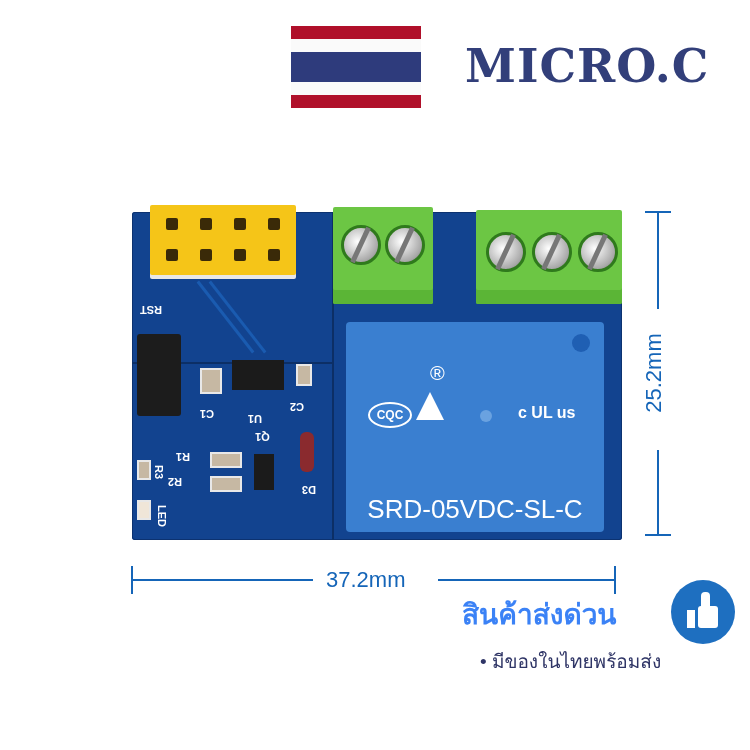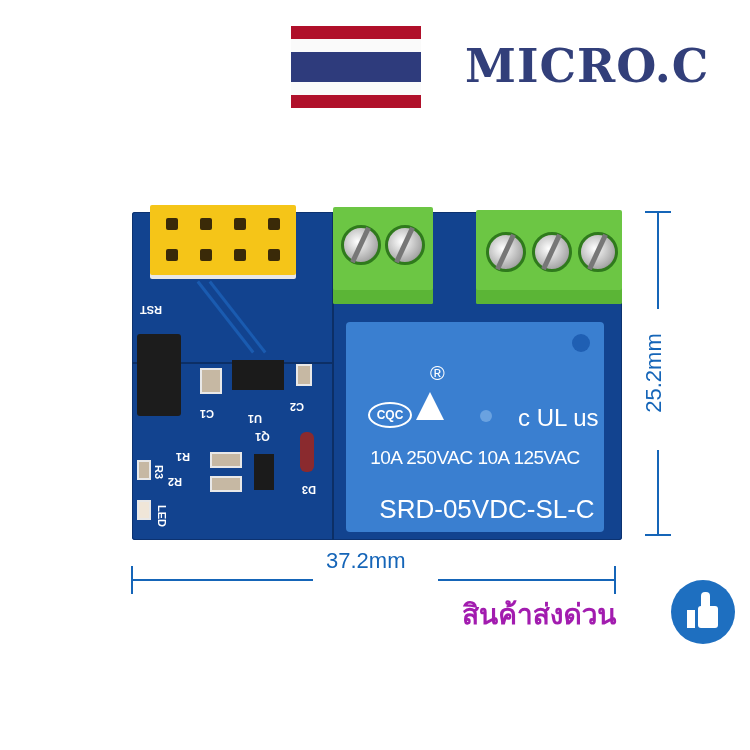--- a/index.html
+++ b/index.html
@@ -14,29 +14,29 @@
   
   .pcb{left:132px;top:212px;width:490px;height:328px;background:#12438f;border-radius:3px;box-shadow:inset 0 0 0 1px #0c3270;}
   .trace{position:absolute;background:#1a5bb0;}
   .header-pins{left:150px;top:205px;width:146px;height:70px;background:#f5c518;border-radius:2px;box-shadow:0 4px 0 #e8e8e8;}
   .pin{position:absolute;width:12px;height:12px;background:#3a2a08;border-radius:2px;}
   .term{background:#6cc644;border-radius:2px;box-shadow:inset 0 -14px 0 #5bb536;}
   .screw{position:absolute;width:34px;height:34px;border-radius:50%;background:radial-gradient(circle at 40% 40%,#ffffff,#a8a8a8 70%,#5a5a5a);border:3px solid #2f7a1c;}
   .screw::after{content:"";position:absolute;left:14px;top:-2px;width:5px;height:38px;background:#777;transform:rotate(25deg);}
   .relay{left:346px;top:322px;width:258px;height:210px;background:#3a7fd0;border-radius:4px;color:#ffffff;text-align:center;}
   .relay .spec{font-size:19px;line-height:24px;letter-spacing:-0.5px;}
-  .relay .model{font-size:26px;line-height:30px;margin-left:12px;}
+  .relay .model{font-size:26px;line-height:30px;}
   .silk{color:#ffffff;font-size:11px;font-weight:bold;}
   .btn{left:137px;top:334px;width:44px;height:82px;background:#1c1c1c;border-radius:3px;}
   .ic{background:#1b1b1b;}
   .smd{background:#c6b8a3;border:2px solid #e8e8e8;}
   .dimline{background:#1565b8;}
   .dimtext{font-size:22px;color:#1565b8;}
   
-  .promo{left:462px;top:592px;color:#a21caf;font-size:28px;font-weight:bold;}
+  .promo{left:462px;top:592px;color:#3b82f6;font-size:28px;font-weight:bold;}
   .thumb{left:671px;top:580px;width:64px;height:64px;border-radius:50%;background:#1e6fc0;}
   .bullets{left:480px;top:646px;color:#2f3566;font-size:19px;line-height:31px;margin:0;padding:0;list-style:none;}
   .bullets li::before{content:"• ";}
 </style>
 </head>
 <body>
 
 <div class="abs flag">
   <div class="r"></div>
     <div class="w"></div>
@@ -95,37 +95,37 @@
   <div class="screw" style="left:56px;top:22px;"></div>
   <div class="screw" style="left:102px;top:22px;"></div>
 </div>
 
 <div class="abs relay">
   <div class="abs" style="left:226px;top:12px;width:18px;height:18px;border-radius:50%;background:#1f5fb3;"></div>
   <div class="abs" style="left:84px;top:40px;font-size:20px;">®</div>
   <div class="abs" style="left:22px;top:80px;width:40px;height:22px;border:2px solid #fff;border-radius:50%;font-size:12px;line-height:22px;font-weight:bold;">CQC</div>
   <div class="abs" style="left:70px;top:70px;width:0;height:0;border-left:14px solid transparent;border-right:14px solid transparent;border-bottom:28px solid #fff;"></div>
   <div class="abs" style="left:134px;top:88px;width:12px;height:12px;border-radius:50%;background:#6aa2e0;"></div>
-  <div class="abs" style="left:172px;top:82px;font-size:24px;font-weight:normal;">c UL us</div>
-  <div class="abs spec" style="left:0;width:258px;top:124px;">10A 250VAC  10A 125VAC</div>
+  <div class="abs" style="left:172px;top:82px;font-size:16px;font-weight:bold;">c UL us</div>
   <div class="abs model" style="left:0;width:258px;top:172px;">SRD-05VDC-SL-C</div>
 </div>
 
 <div class="abs dimline" style="left:645px;top:211px;width:26px;height:2px;"></div>
 <div class="abs dimline" style="left:657px;top:213px;width:2px;height:96px;"></div>
 <div class="abs dimline" style="left:657px;top:450px;width:2px;height:84px;"></div>
 <div class="abs dimline" style="left:645px;top:534px;width:26px;height:2px;"></div>
 <div class="abs dimtext" style="left:614px;top:360px;transform:rotate(-90deg);">25.2mm</div>
 
 <div class="abs dimline" style="left:131px;top:566px;width:2px;height:28px;"></div>
 <div class="abs dimline" style="left:133px;top:579px;width:180px;height:2px;"></div>
-<div class="abs dimtext" style="left:326px;top:548px;">37.2mm</div>
+<div class="abs dimtext" style="left:326px;top:567px;">37.2mm</div>
 <div class="abs dimline" style="left:438px;top:579px;width:176px;height:2px;"></div>
 <div class="abs dimline" style="left:614px;top:566px;width:2px;height:28px;"></div>
 
 <div class="abs promo">สินค้าส่งด่วน</div>
 <div class="abs thumb">
   <div class="abs" style="left:16px;top:30px;width:8px;height:18px;background:#fff;"></div>
   <div class="abs" style="left:27px;top:26px;width:20px;height:22px;background:#fff;border-radius:3px;"></div>
   <div class="abs" style="left:30px;top:12px;width:9px;height:18px;background:#fff;border-radius:4px;"></div>
 </div>
 <ul class="abs bullets">
+  <li>มีของในไทยพร้อมส่ง</li>
 </ul>
 
 </body></html>

